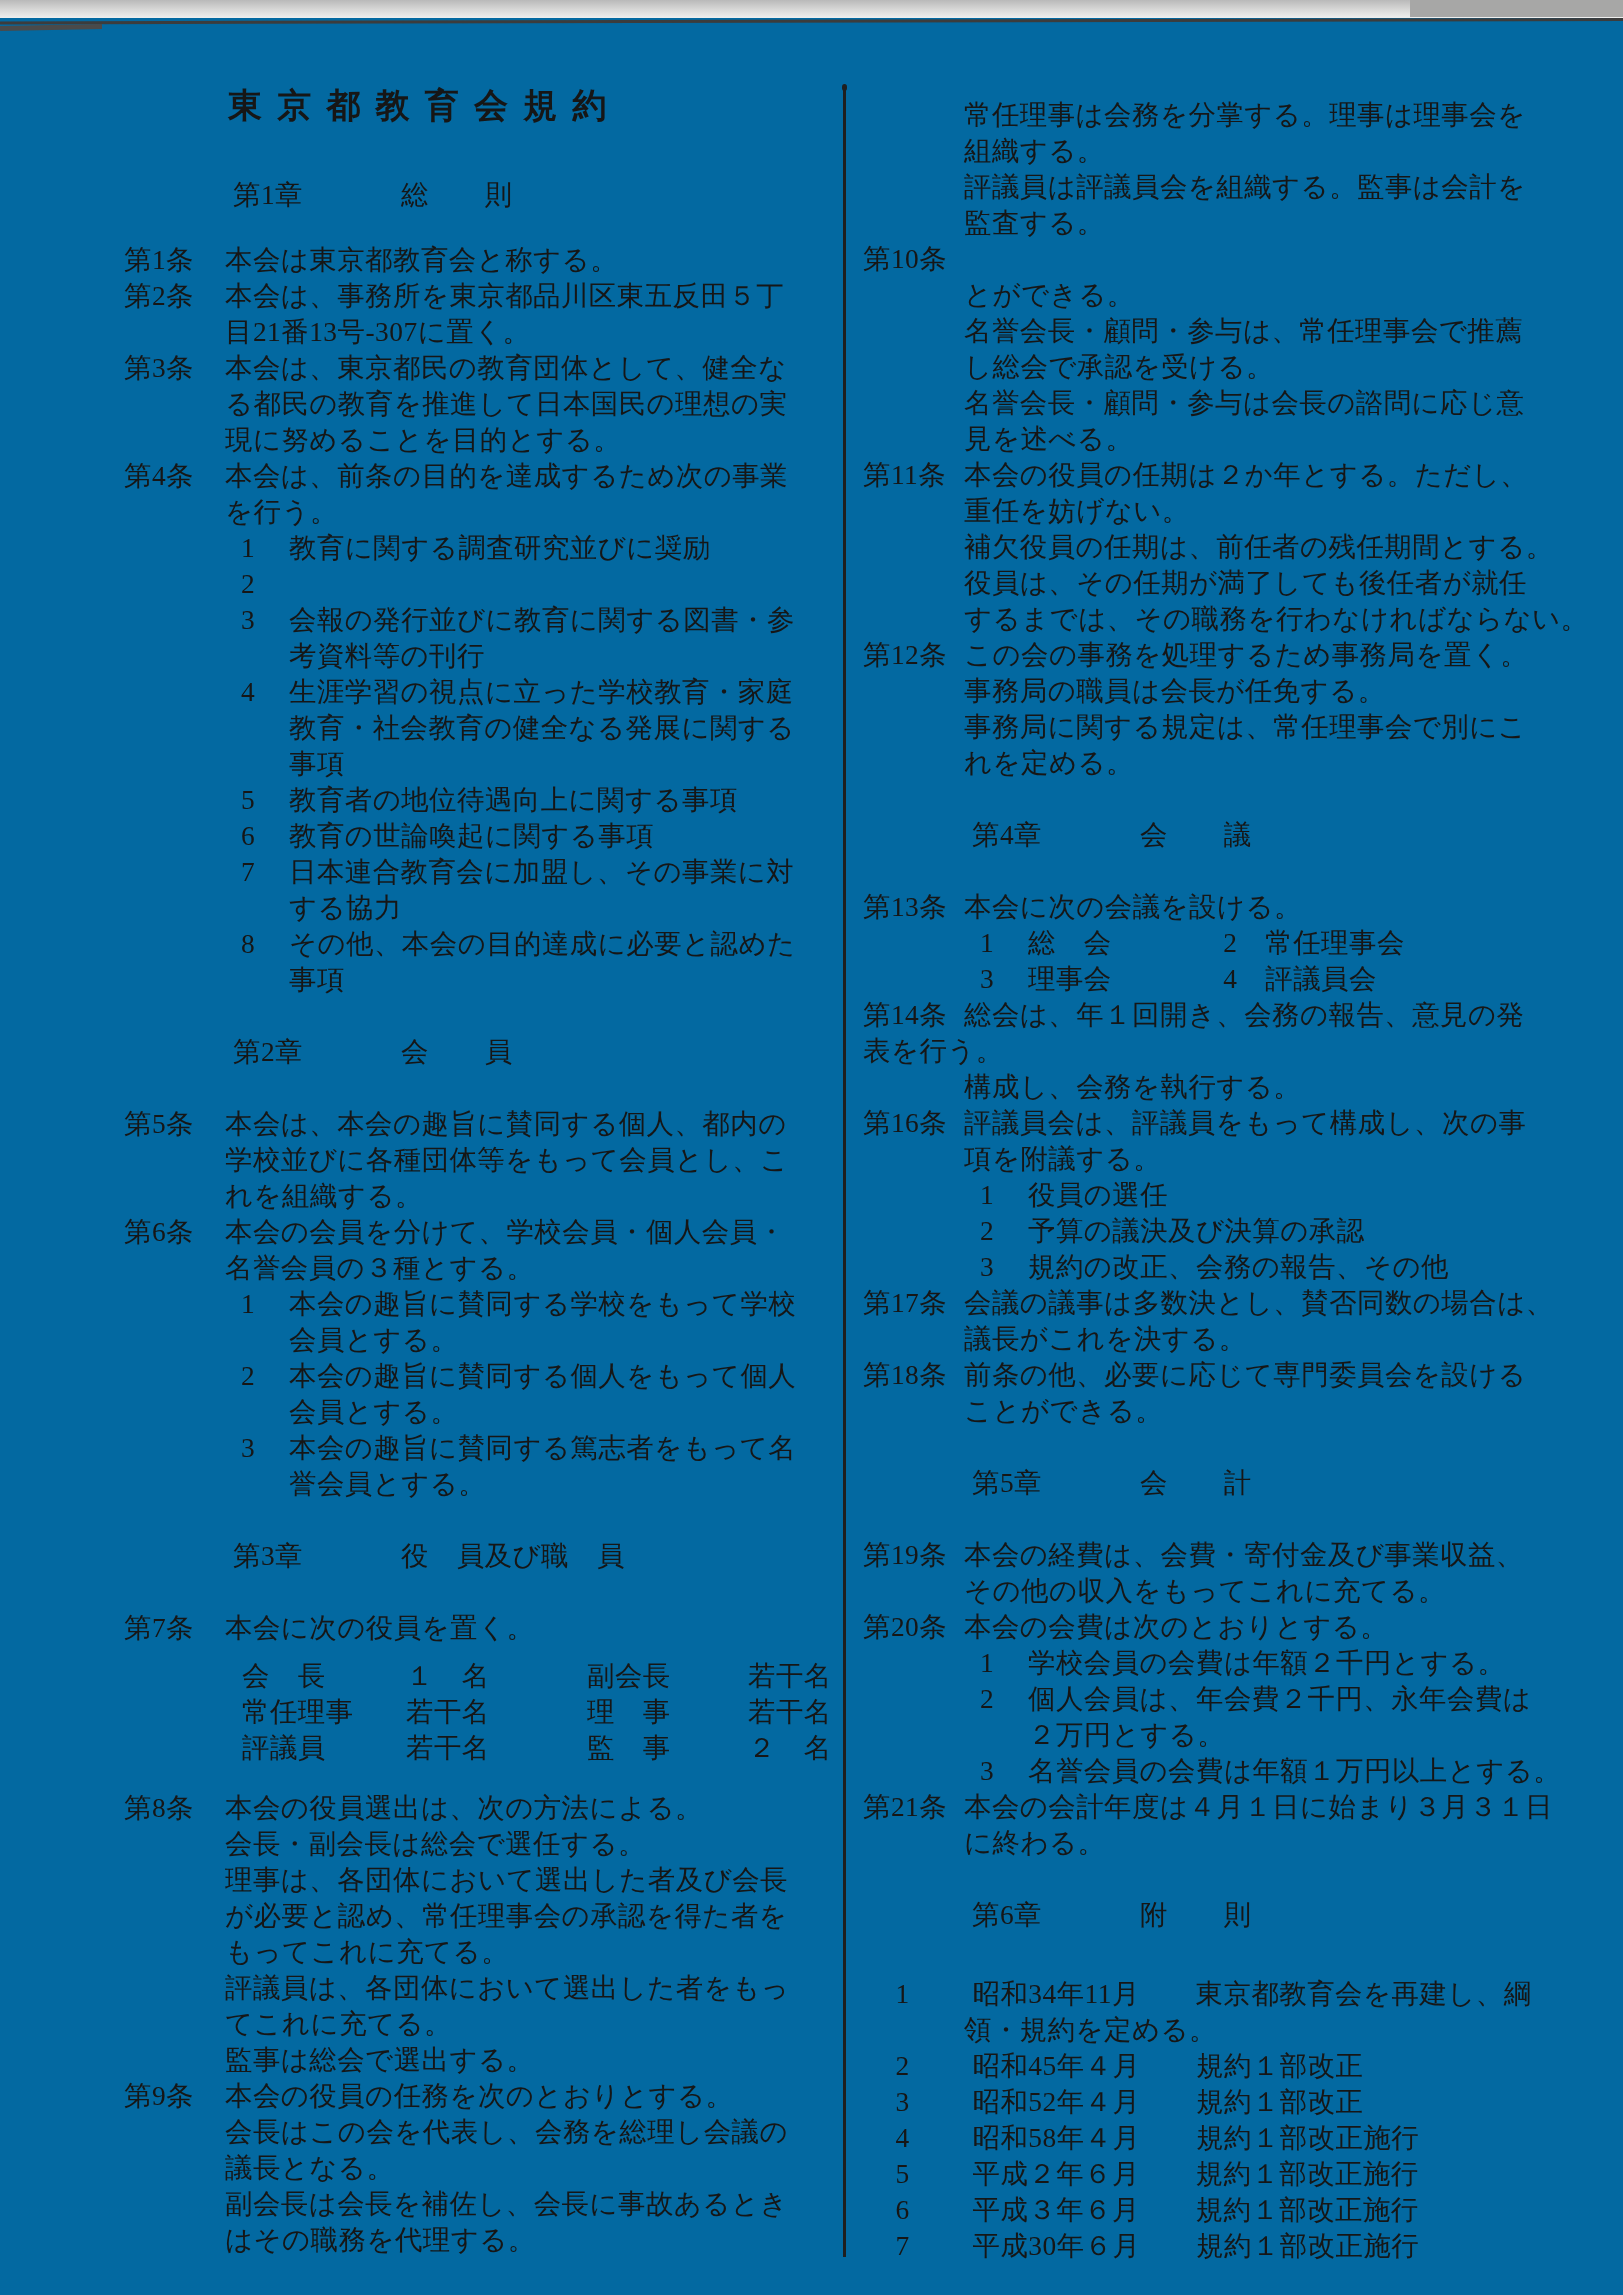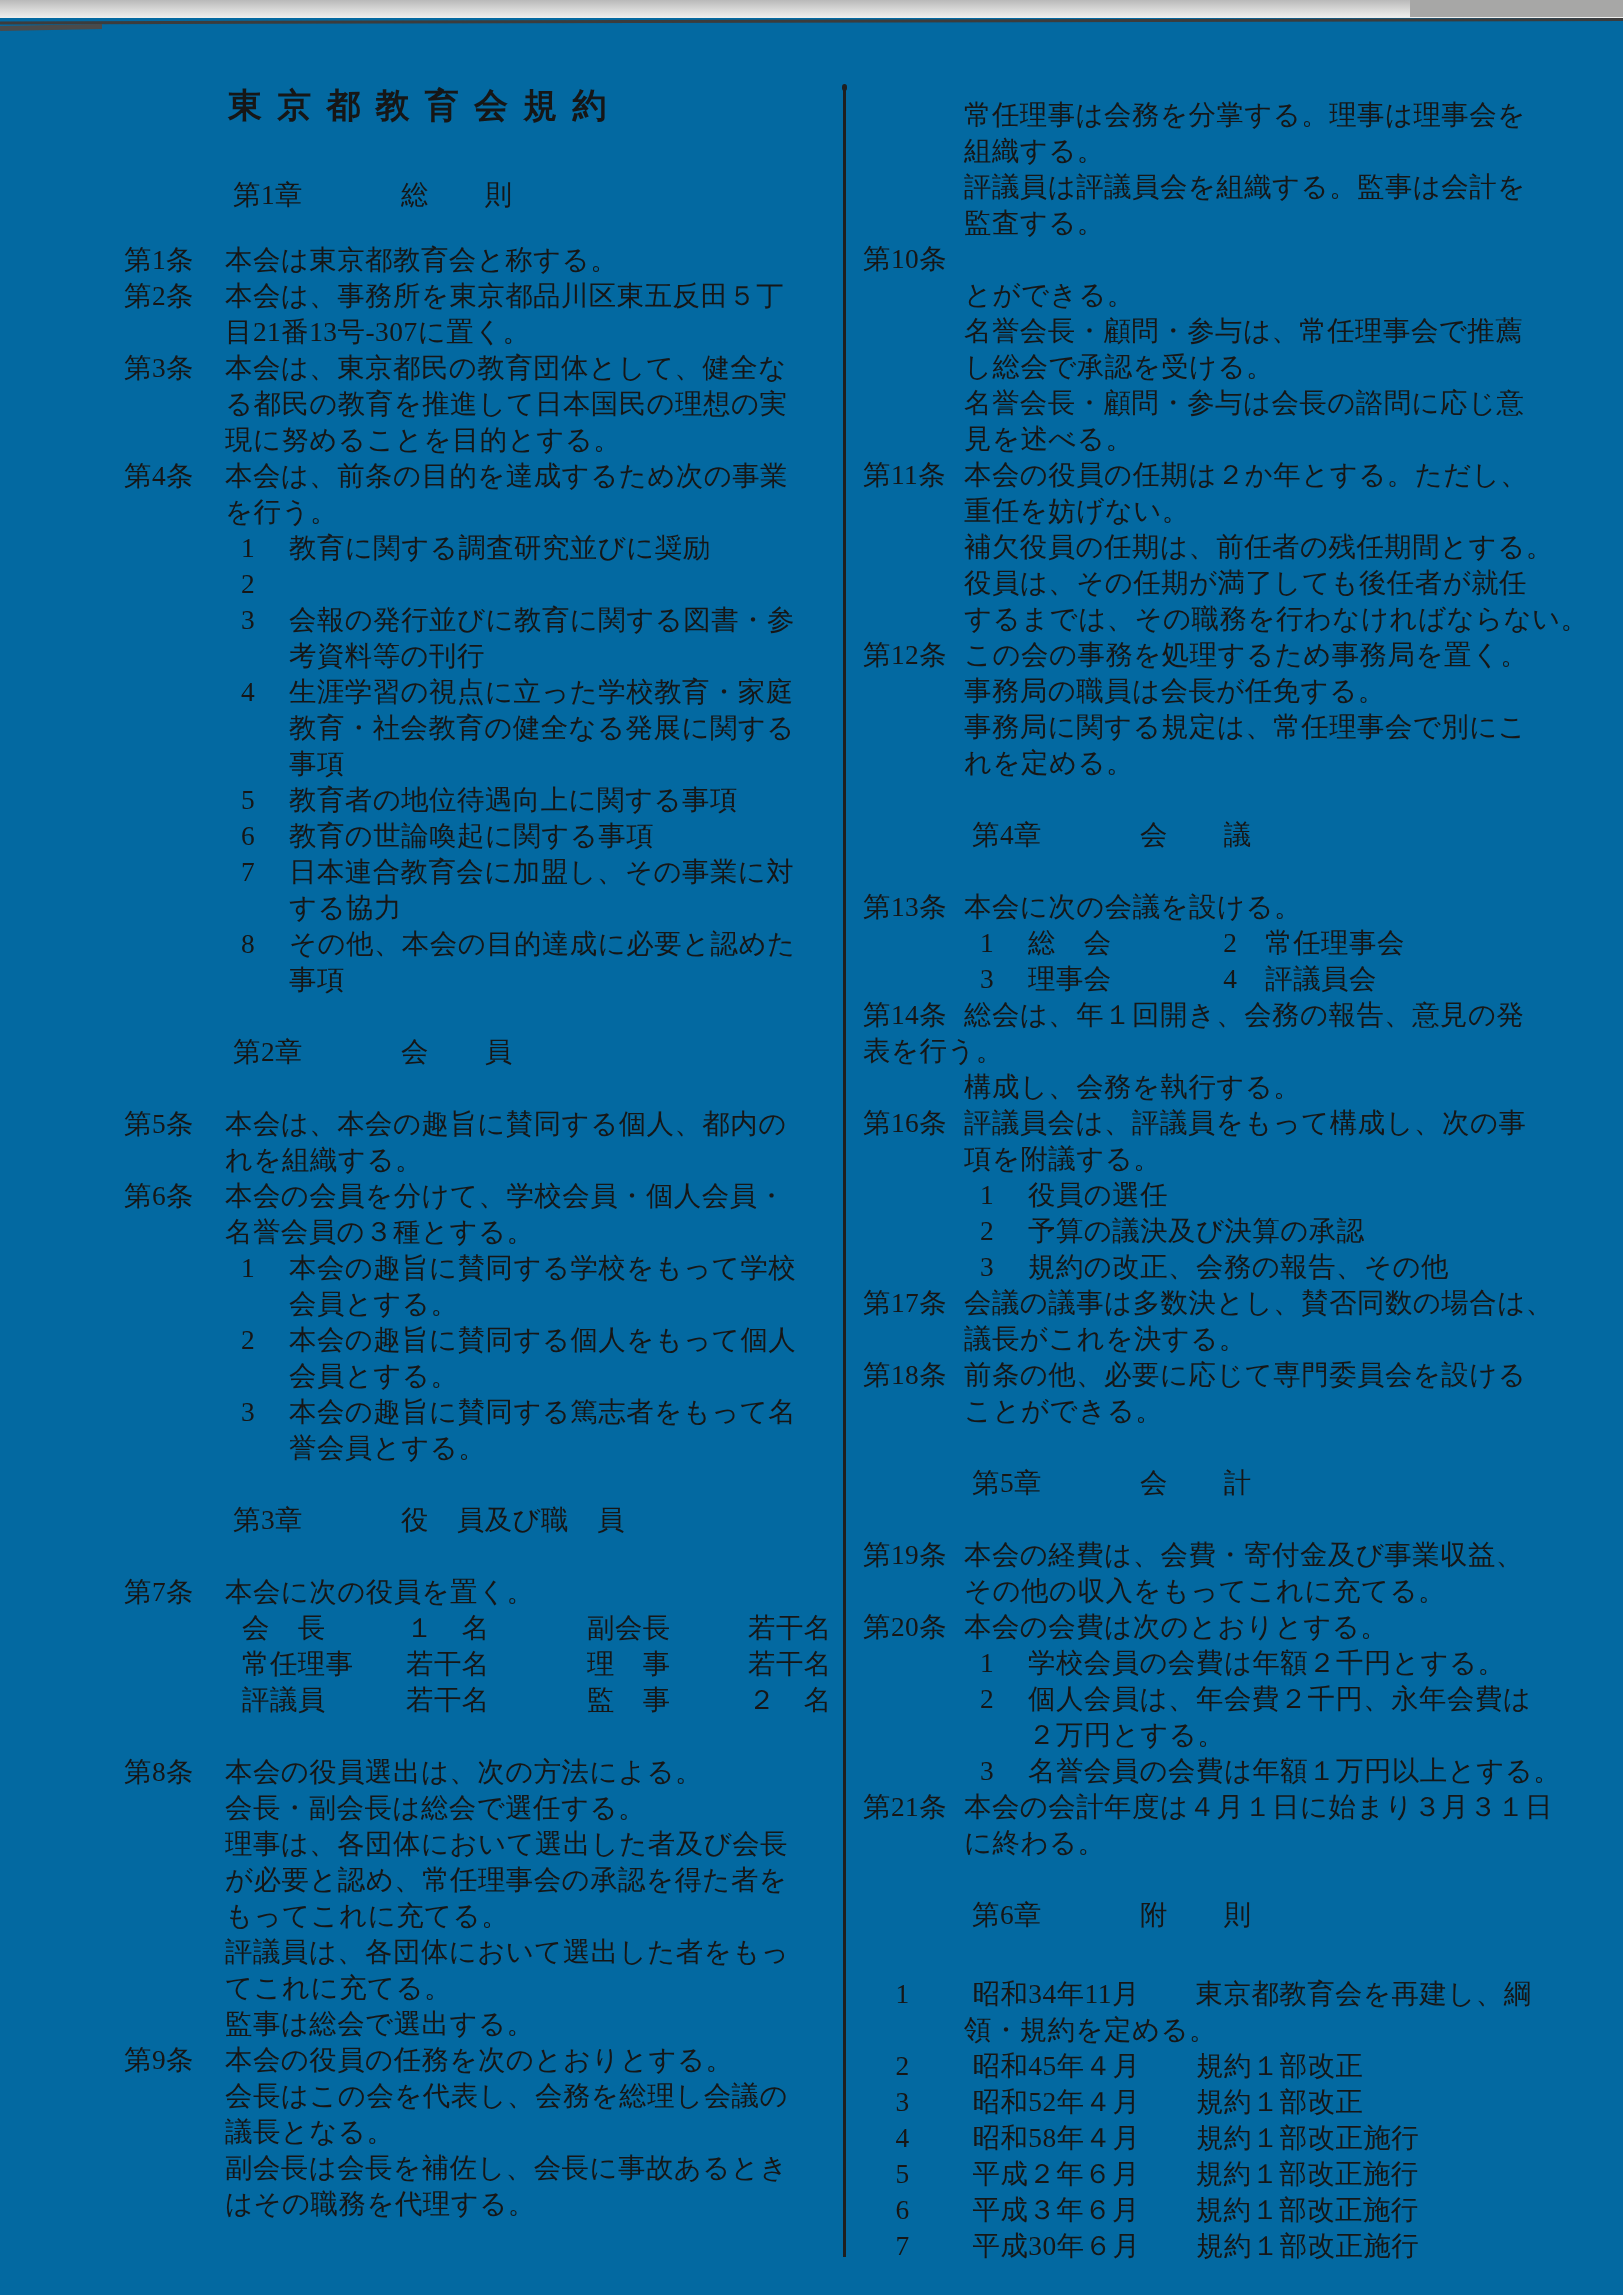--- a/index.html
+++ b/index.html
@@ -41,21 +41,21 @@
   .art{display:flex;}
   .art-no{flex:0 0 101px;}
   .body-cont{padding-left:101px;}
   .numline{padding-left:117px;display:flex;}
   .item-no{flex:0 0 48px;}
   .itemcont{padding-left:165px;}
   .flush{padding-left:0;}
   .fnline{padding-left:32.5px;display:flex;}
   .fn-no{flex:0 0 77px;}
   .roster{height:36px;}
-  .roster .cell{position:absolute;top:0;}
+  .roster .cell{position:absolute;top:12px;}
   .roster .c0{left:118px;}
   .roster .c1{left:282px;}
   .roster .c2{left:463px;}
   .roster .c3{left:624px;}
 </style>
 </head>
 <body>
 
 <div class="page">
   <div class="scan-band"></div>
@@ -126,20 +126,21 @@
       </div>
       <div class="line itemcont">事項</div>
       <div class="line chap" style="margin-top: 36px;">
         <span class="chap-label">第2章</span>
         <span class="chap-name">会　　員</span>
       </div>
       <div class="line art" style="margin-top: 36px;">
         <span class="art-no">第5条</span>
         <span class="art-text">本会は、本会の趣旨に賛同する個人、都内の</span>
       </div>
+      <div class="line body-cont">学校並びに各種団体等をもって会員とし、こ</div>
       <div class="line body-cont">れを組織する。</div>
       <div class="line art">
         <span class="art-no">第6条</span>
         <span class="art-text">本会の会員を分けて、学校会員・個人会員・</span>
       </div>
       <div class="line body-cont">名誉会員の３種とする。</div>
       <div class="line numline">
         <span class="item-no">1</span>
         <span class="item-text">本会の趣旨に賛同する学校をもって学校</span>
       </div>

